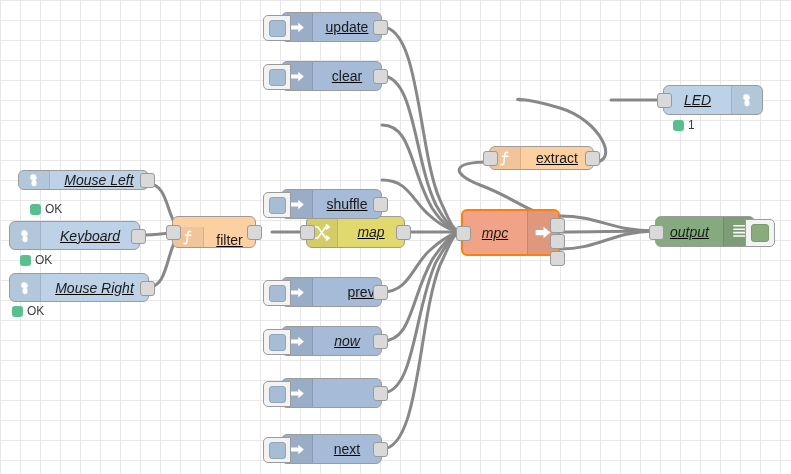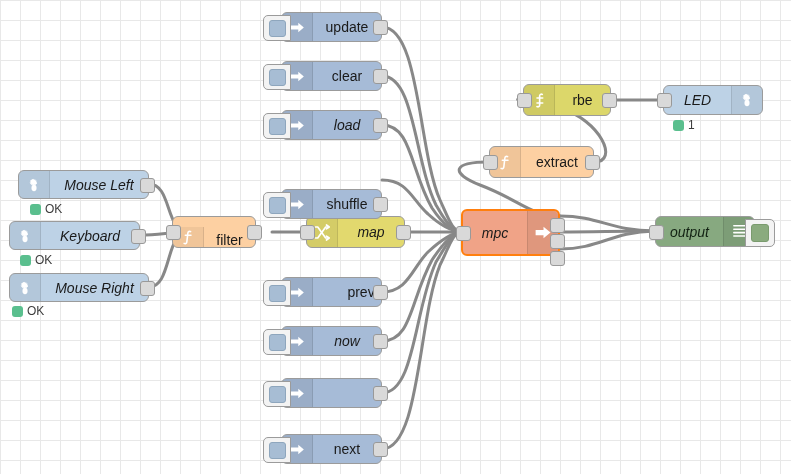--- a/index.html
+++ b/index.html
@@ -28,20 +28,21 @@
   }
   .node {
     position: absolute;
     box-sizing: border-box;
     border-radius: 6px;
     border: 1px solid #9b9b9b;
     display: flex;
     align-items: stretch;
     overflow: visible;
     box-shadow: 0 0 0 0 rgba(0,0,0,0);
+    text-decoration: underline;
   }
   .node .body {
     flex: 1;
     display: flex;
     align-items: center;
     justify-content: center;
     overflow: hidden;
     border-radius: 5px;
   }
   .node .label {
@@ -198,21 +199,21 @@
       <path d="M594,162 C620,162 600,120 560,108 C520,96 510,100 523,100"></path>
 
       <path d="M611,100 C628,100 646,100 663,100"></path>
 
       <path d="M560,216 C600,216 610,231 655,231"></path>
       <path d="M560,232 C600,232 612,231 655,231"></path>
       <path d="M560,249 C600,249 610,232 655,231"></path>
     </g>
   </svg>
 
-  <div class="node n-rpi" style="left:18px; top:170px; width:131px; height:29px;text-align:center;">
+  <div class="node n-rpi" style="left:18px; top:170px; width:131px; height:20px;text-align:center;">
     <div class="icon-cell">
       <svg width="18" height="18" viewBox="0 0 24 24" fill="#ffffff">
         <path d="M12 5.4c-1.1-1.4-2.6-1.7-3.5-1.3.3.6.6 1 1 1.3-1.3-.2-2.4.3-2.8 1 .6.2 1 .3 1.6.3-1.2.4-2 1.2-2 2 .6.1 1.1 0 1.6-.1-.8.7-1.2 1.6-.9 2.4.5-.2 1-.5 1.3-.9-.3 1 0 2 .7 2.5.3-.5.5-1 .5-1.5.2 1 .9 1.8 1.7 2 0-.5-.1-1-.3-1.4.6.9 1.6 1.4 2.5 1.2-.2-.4-.5-.8-.9-1.1 1 .4 2.1.2 2.7-.4-.4-.3-.9-.4-1.4-.5 1 0 2-.6 2.3-1.4-.5-.1-1-.1-1.5 0 .9-.4 1.5-1.2 1.5-2-.5.1-.9.3-1.3.6.6-.8.7-1.8.3-2.5-.4.3-.8.7-1 1.1.2-1-.2-2-.9-2.4-.2.4-.4.9-.4 1.4-.2-1-.9-1.7-1.7-1.9 0 .5.1 1 .3 1.4z"></path>
         <ellipse cx="12" cy="16" rx="3.4" ry="4.2"></ellipse>
       </svg>
     </div>
     <div class="body">
       <span class="label italic">Mouse Left</span>
     </div>
     <span class="port out"></span>
@@ -309,34 +310,20 @@
       <svg width="19" height="19" viewBox="0 0 24 24" fill="#ffffff">
         <path d="M3 9.5h10V6l7 6-7 6v-3.5H3z"></path>
       </svg>
     </div>
     <div class="body">
       <span class="label">clear</span>
     </div>
     <span class="port out"></span>
   </div>
 
-  <div class="node n-inject" style="left:281px; top:110px; width:101px; height:30px;">
-    <div class="inject-btn">
-      <span class="knob"></span>
-    </div>
-    <div class="icon-cell">
-      <svg width="19" height="19" viewBox="0 0 24 24" fill="#ffffff">
-        <path d="M3 9.5h10V6l7 6-7 6v-3.5H3z"></path>
-      </svg>
-    </div>
-    <div class="body">
-      <span class="label italic">load</span>
-    </div>
-    <span class="port out"></span>
-  </div>
 
   <div class="node n-inject" style="left:281px; top:165px; width:101px; height:30px;margin-top:24px;">
     <div class="inject-btn">
       <span class="knob"></span>
     </div>
     <div class="icon-cell">
       <svg width="19" height="19" viewBox="0 0 24 24" fill="#ffffff">
         <path d="M3 9.5h10V6l7 6-7 6v-3.5H3z"></path>
       </svg>
     </div>
@@ -411,48 +398,34 @@
       <svg width="21" height="21" viewBox="0 0 24 24" fill="#ffffff">
         <path d="M3 9h9V5.5l8 6.5-8 6.5V15H3z"></path>
       </svg>
     </div>
     <span class="port in"></span>
     <span class="port out" style="top:7px;  margin-top:0;"></span>
     <span class="port out" style="top:23px; margin-top:0;"></span>
     <span class="port out" style="top:40px; margin-top:0;"></span>
   </div>
 
-  <div class="node n-func" style="left:489px; top:146px; width:105px; height:32px;">
+  <div class="node n-func" style="left:489px; top:146px; width:105px; height:24px;">
     <div class="icon-cell">
       <svg width="17" height="20" viewBox="0 0 24 24" fill="none" stroke="#ffffff" stroke-width="2.2" stroke-linecap="round">
         <path d="M15 4.5c-1.6-1-3.6-.3-3.9 1.9L9.6 19.2c-.3 2.1-2.3 2.8-3.8 1.8"></path>
         <path d="M7.5 9.5h8"></path>
       </svg>
     </div>
     <div class="body">
       <span class="label">extract</span>
     </div>
     <span class="port in"></span>
     <span class="port out"></span>
   </div>
 
-  <div class="node n-rbe" style="left:523px; top:84px; width:88px; height:32px;">
-    <div class="icon-cell">
-      <svg width="17" height="21" viewBox="0 0 24 24" fill="none" stroke="#ffffff" stroke-width="2.3" stroke-linecap="round">
-        <path d="M16 3.5c-1.8-1-3.8-.2-3.8 2.2v12.6c0 2.4-2 3.2-3.8 2.2"></path>
-        <path d="M8.5 8.5h8"></path>
-        <path d="M8.5 15.5h8"></path>
-      </svg>
-    </div>
-    <div class="body">
-      <span class="label">rbe</span>
-    </div>
-    <span class="port in"></span>
-    <span class="port out"></span>
-  </div>
 
   <div class="node n-rpi" style="left:663px; top:85px; width:100px; height:30px;">
     <div class="body">
       <span class="label italic">LED</span>
     </div>
     <div class="icon-cell right">
       <svg width="18" height="18" viewBox="0 0 24 24" fill="#ffffff">
         <path d="M12 5.4c-1.1-1.4-2.6-1.7-3.5-1.3.3.6.6 1 1 1.3-1.3-.2-2.4.3-2.8 1 .6.2 1 .3 1.6.3-1.2.4-2 1.2-2 2 .6.1 1.1 0 1.6-.1-.8.7-1.2 1.6-.9 2.4.5-.2 1-.5 1.3-.9-.3 1 0 2 .7 2.5.3-.5.5-1 .5-1.5.2 1 .9 1.8 1.7 2 0-.5-.1-1-.3-1.4.6.9 1.6 1.4 2.5 1.2-.2-.4-.5-.8-.9-1.1 1 .4 2.1.2 2.7-.4-.4-.3-.9-.4-1.4-.5 1 0 2-.6 2.3-1.4-.5-.1-1-.1-1.5 0 .9-.4 1.5-1.2 1.5-2-.5.1-.9.3-1.3.6.6-.8.7-1.8.3-2.5-.4.3-.8.7-1 1.1.2-1-.2-2-.9-2.4-.2.4-.4.9-.4 1.4-.2-1-.9-1.7-1.7-1.9 0 .5.1 1 .3 1.4z"></path>
         <ellipse cx="12" cy="16" rx="3.4" ry="4.2"></ellipse>
       </svg>

